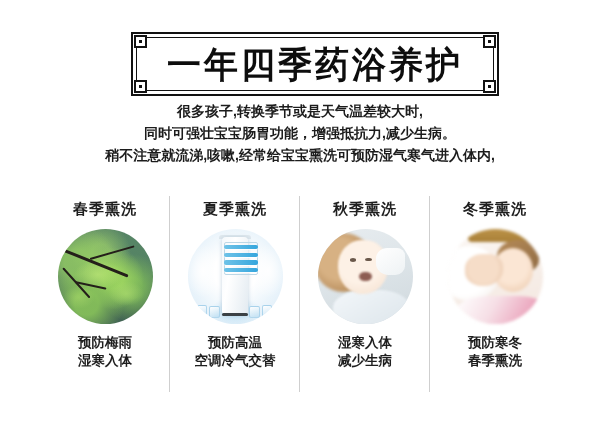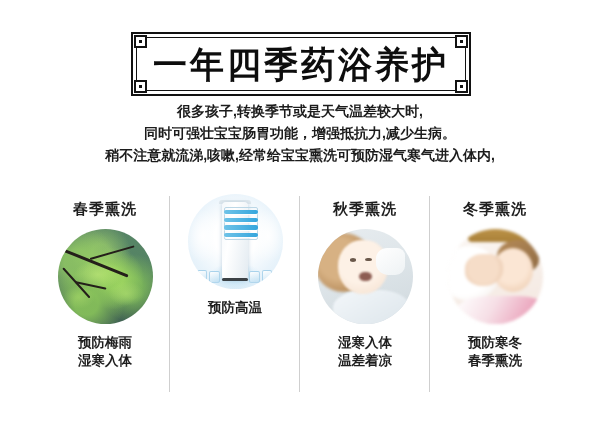--- a/index.html
+++ b/index.html
@@ -17,21 +17,21 @@
     width: 600px;
     height: 444px;
     background: #ffffff;
   }
 
   
   .title-block {
     position: absolute;
     left: 131px;
     top: 32px;
-    width: 340px;
+    width: 368px;
     height: 64px;
     border-radius: 22px;
   }
 
   .frame-outer {
     position: absolute;
     inset: 0;
     border: 2px solid #121212;
   }
 
@@ -391,55 +391,57 @@
         <div class="branch b4"></div>
       </div>
       <div class="caption">
         <div>预防梅雨</div>
         <div>湿寒入体</div>
       </div>
       <div class="divider"></div>
     </div>
 
     <div class="season-col">
+      <div class="season-title">夏季熏洗</div>
       <div class="photo ph-summer">
         <div class="breeze"></div>
         <div class="top-cap"></div>
         <div class="unit"></div>
         <div class="grill"></div>
         <div class="vent v1"></div>
         <div class="vent v2"></div>
         <div class="vent v3"></div>
         <div class="vent v4"></div>
         <div class="base"></div>
         <div class="ice i1"></div>
         <div class="ice i2"></div>
         <div class="ice i3"></div>
         <div class="ice i4"></div>
       </div>
       <div class="caption">
         <div>预防高温</div>
+        <div>空调冷气交替</div>
       </div>
       <div class="divider"></div>
     </div>
 
     <div class="season-col">
       <div class="season-title">秋季熏洗</div>
       <div class="photo ph-autumn">
         <div class="hair"></div>
         <div class="body"></div>
         <div class="face"></div>
         <div class="eye e1"></div>
         <div class="eye e2"></div>
         <div class="mouth"></div>
         <div class="tissue"></div>
       </div>
       <div class="caption">
         <div>湿寒入体</div>
-        <div>温差着凉</div>
+        <div>减少生病</div>
       </div>
       <div class="divider"></div>
     </div>
 
     <div class="season-col">
       <div class="season-title">冬季熏洗</div>
       <div class="photo ph-winter">
         <div class="headboard"></div>
         <div class="pillow"></div>
         <div class="childhair"></div>

